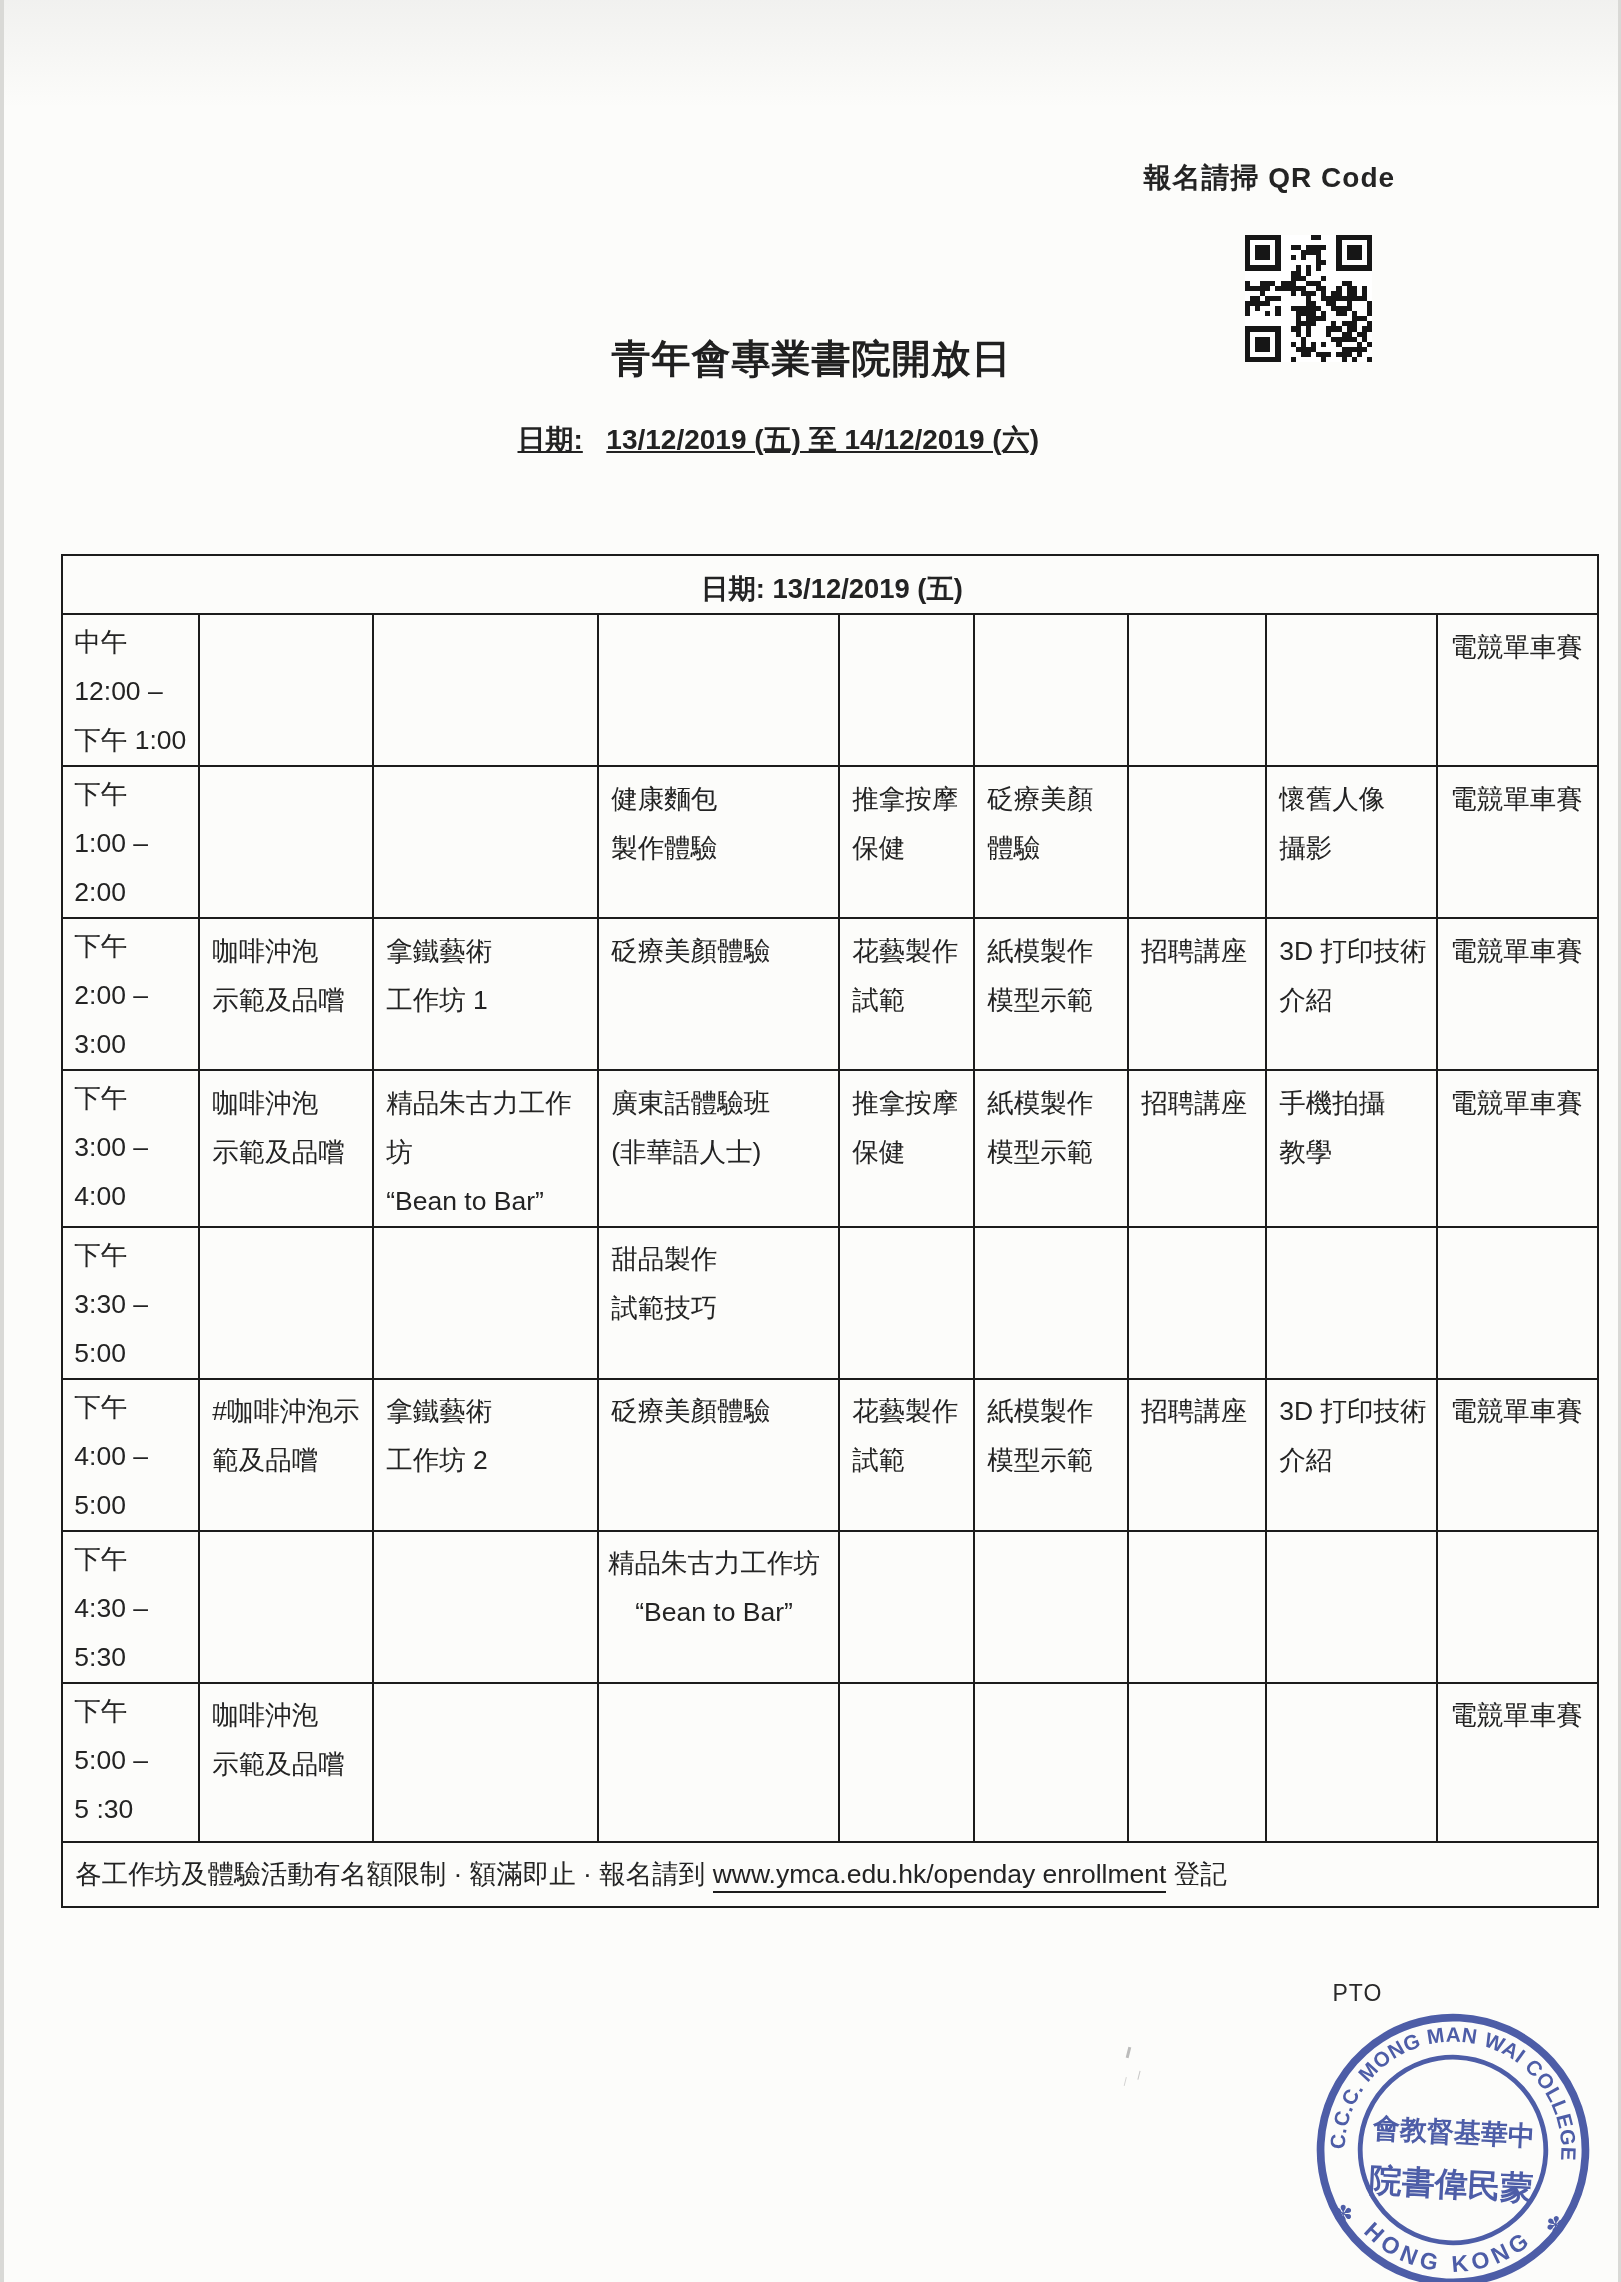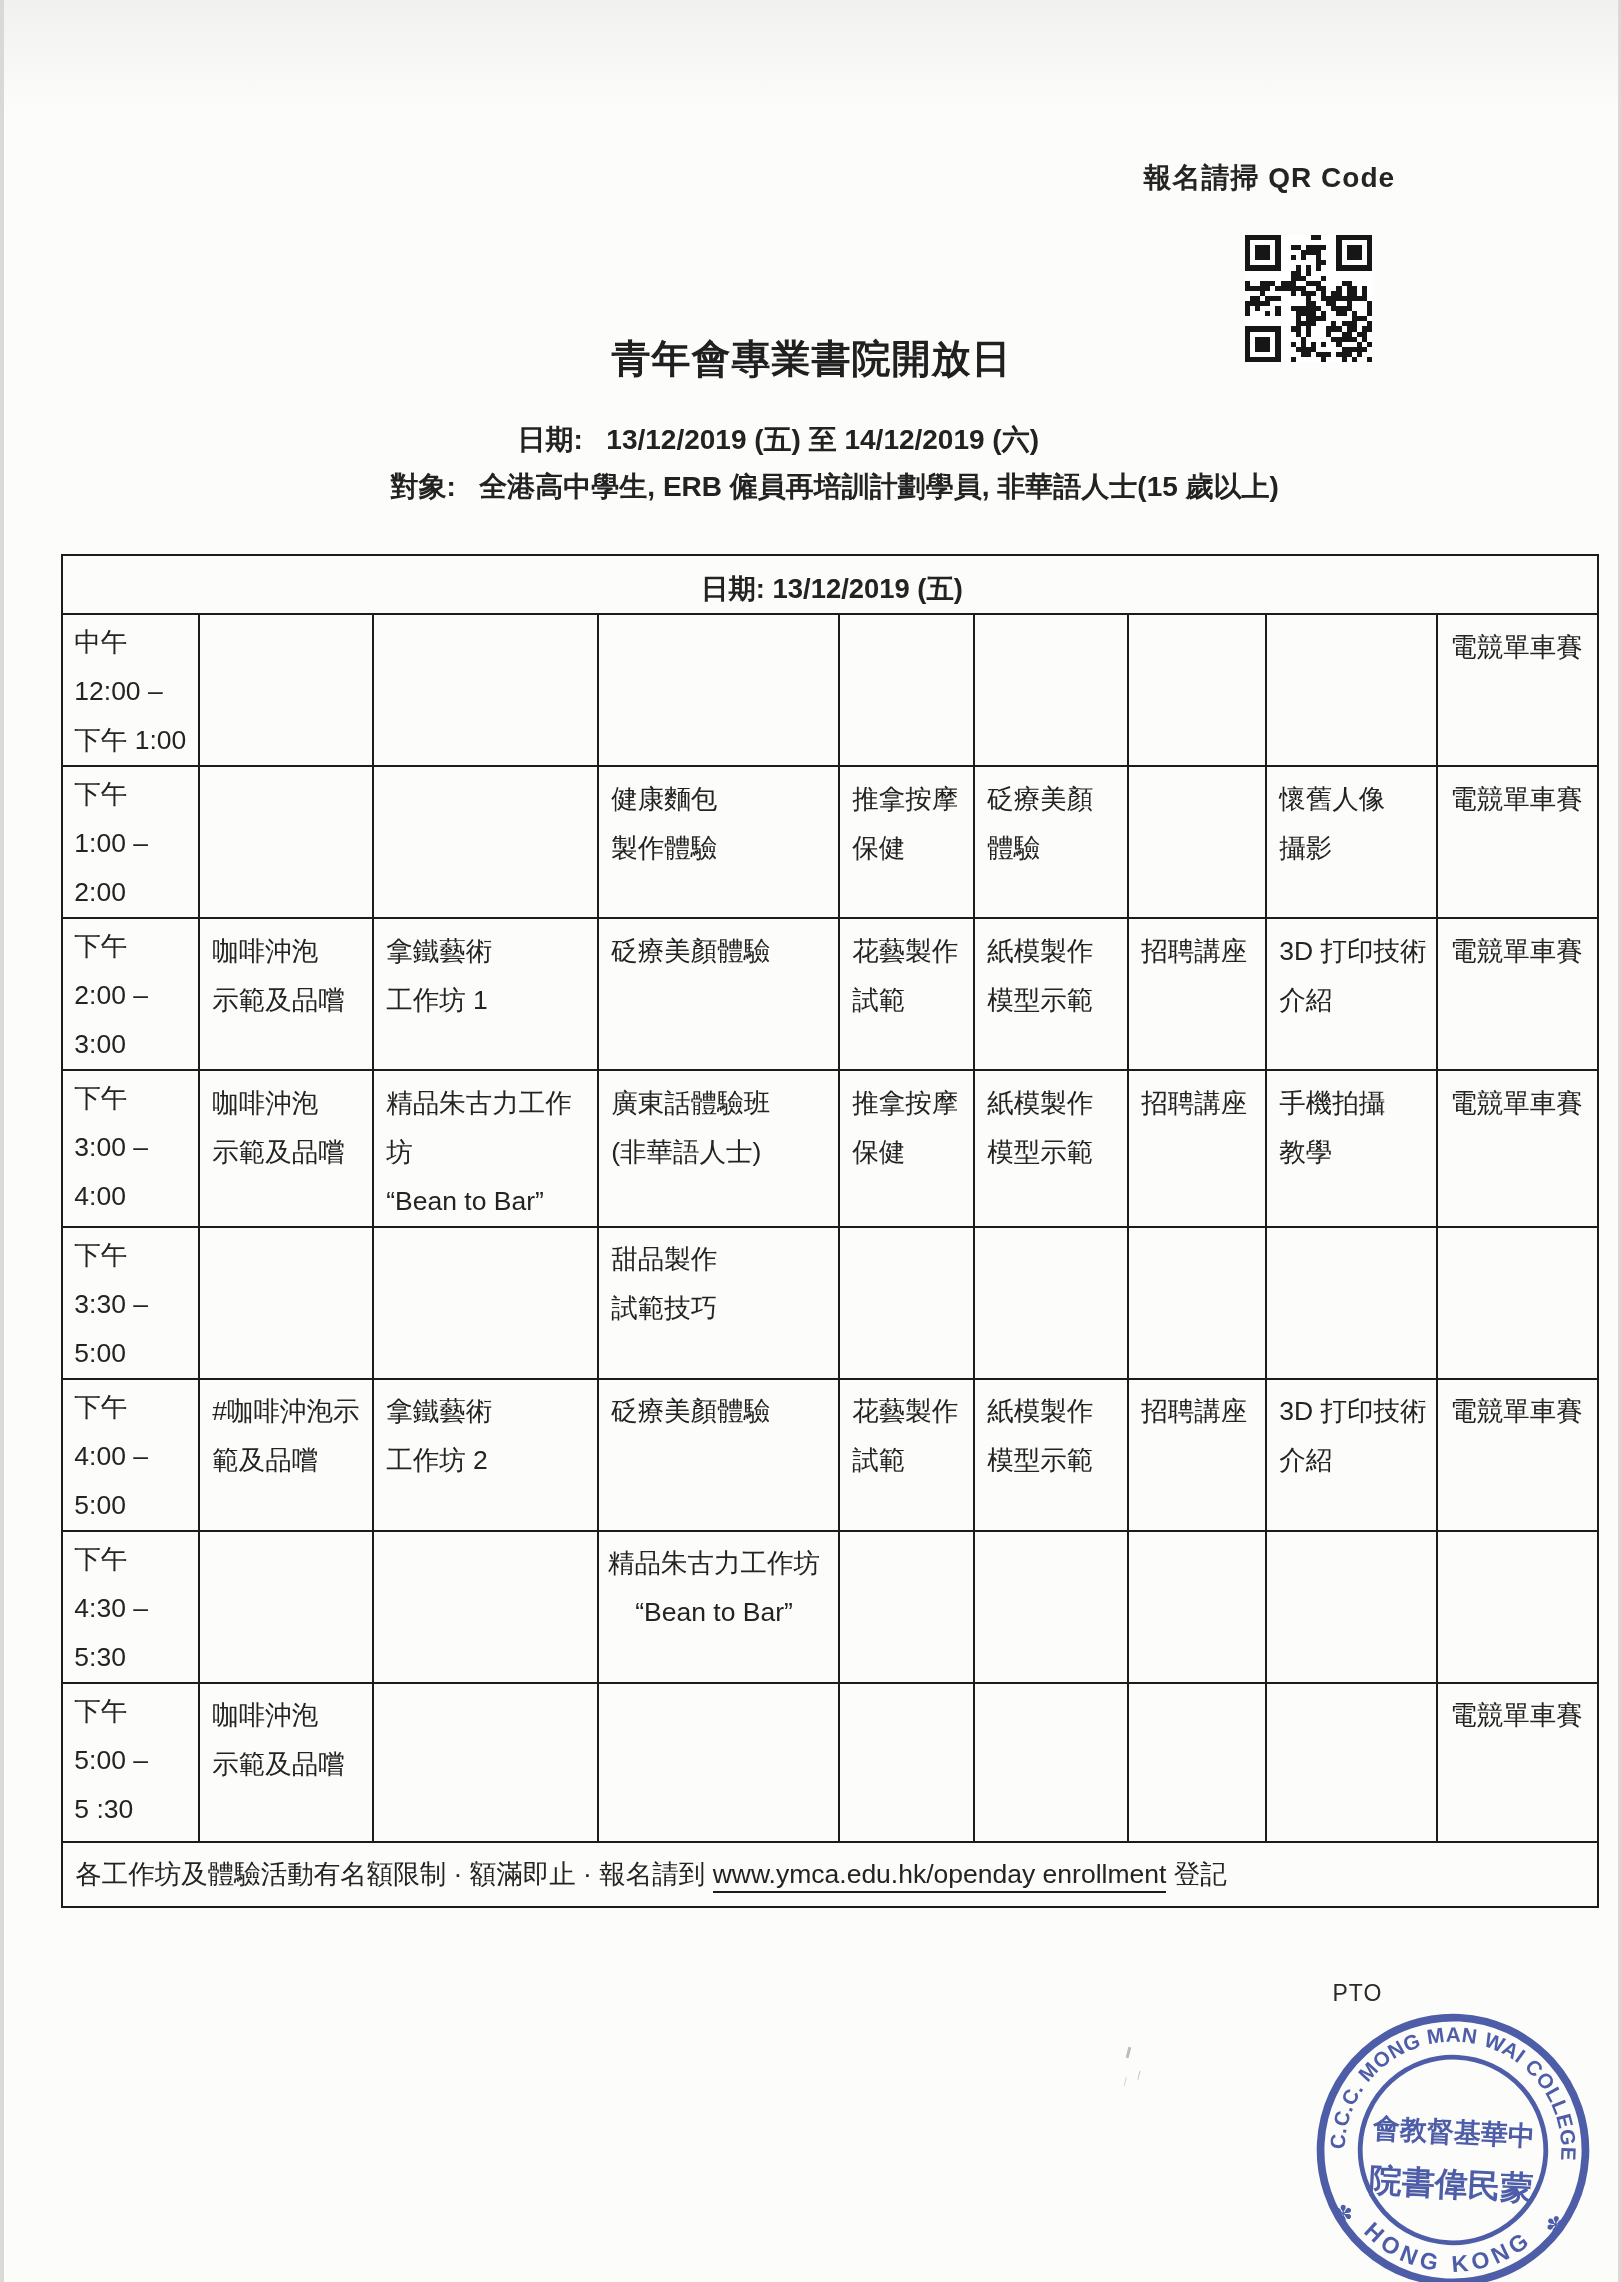--- a/index.html
+++ b/index.html
@@ -22,21 +22,21 @@
   .qr-caption{
     position:absolute;left:1140px;top:159px;
     font-size:28px;font-weight:600;letter-spacing:1px;color:#242424;
   }
   .qr-svg{position:absolute;left:1240px;top:235px;width:129px;height:127px;shape-rendering:crispEdges;}
 
   .title{
     position:absolute;left:596px;top:320px;margin:12px;
     font-size:39px;font-weight:bold;letter-spacing:1px;color:#202020;
   }
-  .meta-line{position:absolute;font-size:28px;font-weight:600;color:#222;white-space:nowrap;}
+  .meta-line{position:absolute;font-size:28px;font-weight:600;color:#222;white-space:nowrap;text-decoration:underline;}
   .date-line{left:514px;top:421px;}
   .audience-line{left:387px;top:468px;}
   .meta-line .label{font-weight:bold;margin-right:23.5px;}
 
   table.timetable{
     position:absolute;left:57px;top:554px;
     width:1537px;border-collapse:collapse;table-layout:fixed;
     font-size:26.5px;color:#232323;
     border:2.9px solid #161616;
   }
@@ -294,23 +294,20 @@
         <rect x="24" y="24" width="1" height="1"></rect>
       </g>
   </svg>
 
   <h1 class="title">青年會專業書院開放日</h1>
 
   <div class="meta-line date-line">
     <span class="label">日期:</span><span class="value">13/12/2019 (五)  至  14/12/2019 (六)</span>
   </div>
 
-  <div class="meta-line audience-line">
-    <span class="label">對象:</span><span class="value">全港高中學生, ERB 僱員再培訓計劃學員,  非華語人士(15 歲以上)</span>
-  </div>
 
   <table class="timetable">
     <colgroup>
       <col style="width:137px">
         <col style="width:174px">
         <col style="width:225px">
       <col style="width:241px">
         <col style="width:135px">
         <col style="width:154px">
       <col style="width:138px">

